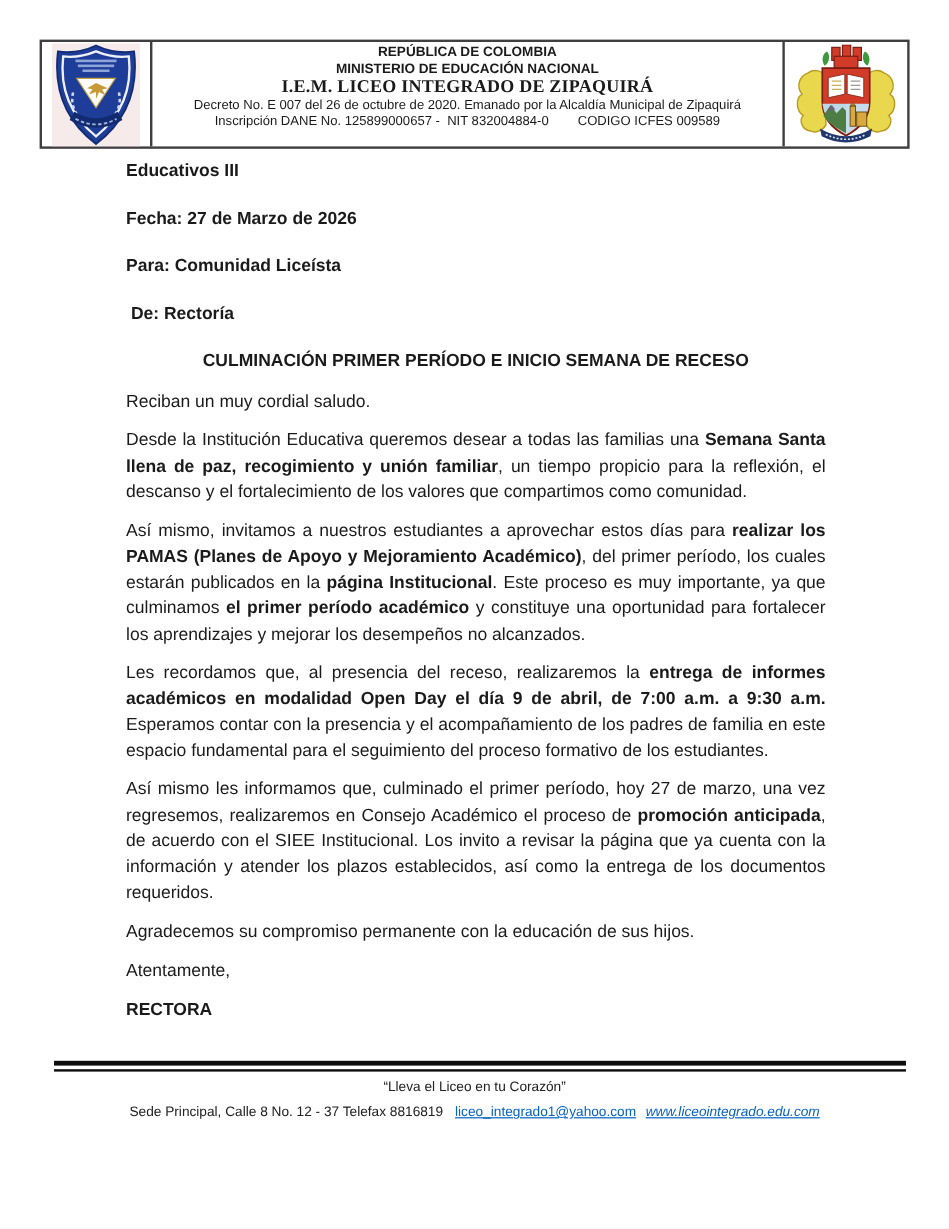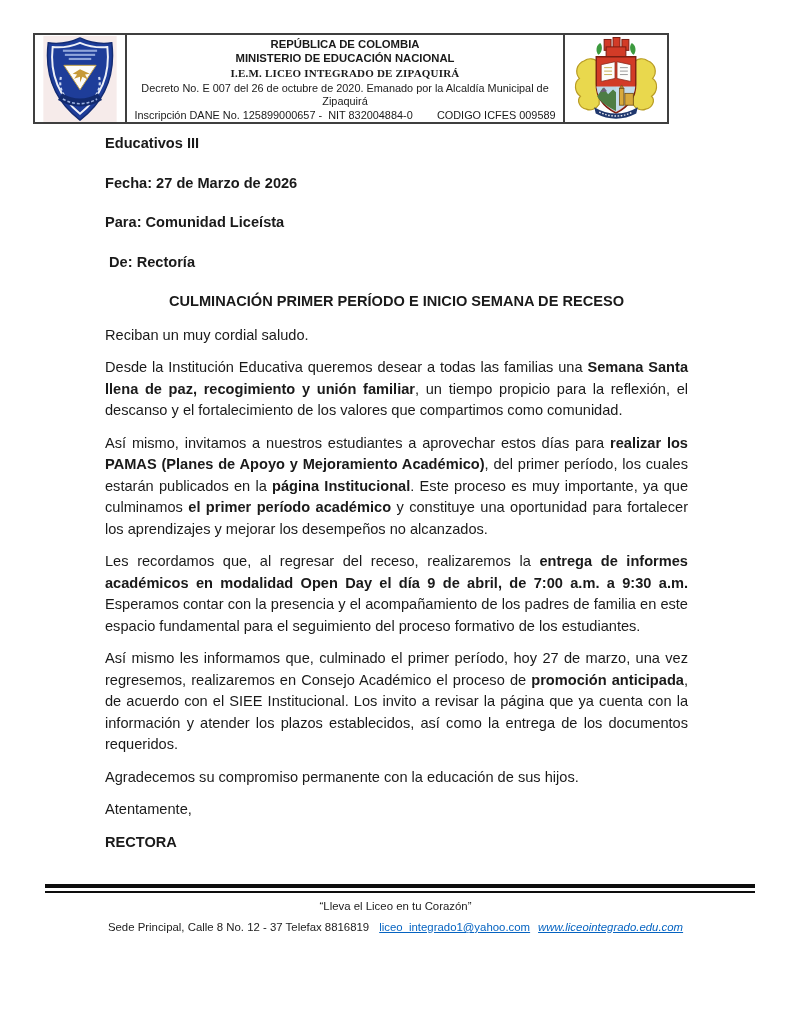--- a/index.html
+++ b/index.html
@@ -4,29 +4,29 @@
 <style>
   * { margin:0; padding:0; box-sizing:border-box; }
   html,body { background:#e9e9e9; }
   .page {
     position:relative; width:791px; height:1024px; background:#ffffff;
     font-family:"Liberation Sans", sans-serif; color:#1a1a1a; overflow:hidden;
     margin:0 auto;
   }
   
   .header-box {
-    position:absolute; left:33px; top:33px; width:636px; height:91px;
+    position:absolute; left:33px; top:33px; width:725px; height:91px;
     border:2px solid #3f3f3f; display:flex; background:#fff;
   }
   .cell-logo { display:flex; align-items:center; justify-content:center; }
   .cell-left  { width:92px;  border-right:2px solid #3f3f3f; }
   .cell-right { width:104px; border-left:2px solid #3f3f3f; }
   .cell-center { flex:1; text-align:center; padding-top:3px; }
   .h-bold-sm { font-weight:bold; font-size:11.3px; line-height:13.6px; }
-  .h-serif   { font-family:"Liberation Serif", serif; font-weight:bold; font-size:11px; line-height:17px; letter-spacing:.2px; }
+  .h-serif   { font-family:"Liberation Serif", serif; font-weight:bold; font-size:15px; line-height:17px; letter-spacing:.2px; }
   .h-reg     { font-size:10.9px; line-height:13.3px; white-space:pre-wrap; }
   .crest-svg { display:block; }
   
   .content { position:absolute; left:105px; top:133px; width:583px; }
   .meta { font-weight:bold; font-size:14.6px; line-height:21.5px; margin-bottom:18px; white-space:pre-wrap; }
   .doc-title { font-weight:bold; font-size:14.6px; line-height:21.5px; text-align:center; margin:12px 0; }
   .para { font-size:14.6px; line-height:21.5px; text-align:justify; margin-bottom:11px; }
   .para b { font-weight:bold; }
   .sig { font-weight:bold; font-size:14.6px; line-height:21.5px; }
   
@@ -101,21 +101,21 @@
     <p class="meta">Educativos III</p>
     <p class="meta">Fecha: 27 de Marzo de 2026</p>
     <p class="meta">Para: Comunidad Liceísta</p>
     <p class="meta"> De: Rectoría</p>
 
     <p class="doc-title">CULMINACIÓN PRIMER PERÍODO E INICIO SEMANA DE RECESO</p>
 
     <p class="para"><span>Reciban un muy cordial saludo.</span></p>
     <p class="para"><span>Desde la Institución Educativa queremos desear a todas las familias una </span><b>Semana Santa llena de paz, recogimiento y unión familiar</b><span>, un tiempo propicio para la reflexión, el descanso y el fortalecimiento de los valores que compartimos como comunidad.</span></p>
     <p class="para"><span>Así mismo, invitamos a nuestros estudiantes a aprovechar estos días para </span><b>realizar los PAMAS (Planes de Apoyo y Mejoramiento Académico)</b><span>, del primer período, los cuales estarán publicados en la </span><b>página Institucional</b><span>. Este proceso es muy importante, ya que culminamos </span><b>el primer período académico</b><span> y constituye una oportunidad para fortalecer los aprendizajes y mejorar los desempeños no alcanzados.</span></p>
-    <p class="para"><span>Les recordamos que, al regresar del receso, realizaremos la </span><b>entrega de informes académicos en modalidad Open Day el día 9 de abril, de 7:00 a.m. a 9:30 a.m.</b><span> Esperamos contar con la presencia y el acompañamiento de los padres de familia en este espacio fundamental para el seguimiento del proceso formativo de los estudiantes.</span></p>
+    <p class="para"><span>Les recordamos que, al presencia del receso, realizaremos la </span><b>entrega de informes académicos en modalidad Open Day el día 9 de abril, de 7:00 a.m. a 9:30 a.m.</b><span> Esperamos contar con la presencia y el acompañamiento de los padres de familia en este espacio fundamental para el seguimiento del proceso formativo de los estudiantes.</span></p>
     <p class="para"><span>Así mismo les informamos que, culminado el primer período, hoy 27 de marzo, una vez regresemos, realizaremos en Consejo Académico el proceso de </span><b>promoción anticipada</b><span>, de acuerdo con el SIEE Institucional. Los invito a revisar la página que ya cuenta con la información y atender los plazos establecidos, así como la entrega de los documentos requeridos.</span></p>
     <p class="para"><span>Agradecemos su compromiso permanente con la educación de sus hijos.</span></p>
     <p class="para"><span>Atentamente,</span></p>
 
     <div class="sig">RECTORA</div>
   </div>
 
   <div class="footer">
     <div class="footer-rule"></div>
     <div class="footer-slogan">“Lleva el Liceo en tu Corazón”</div>

